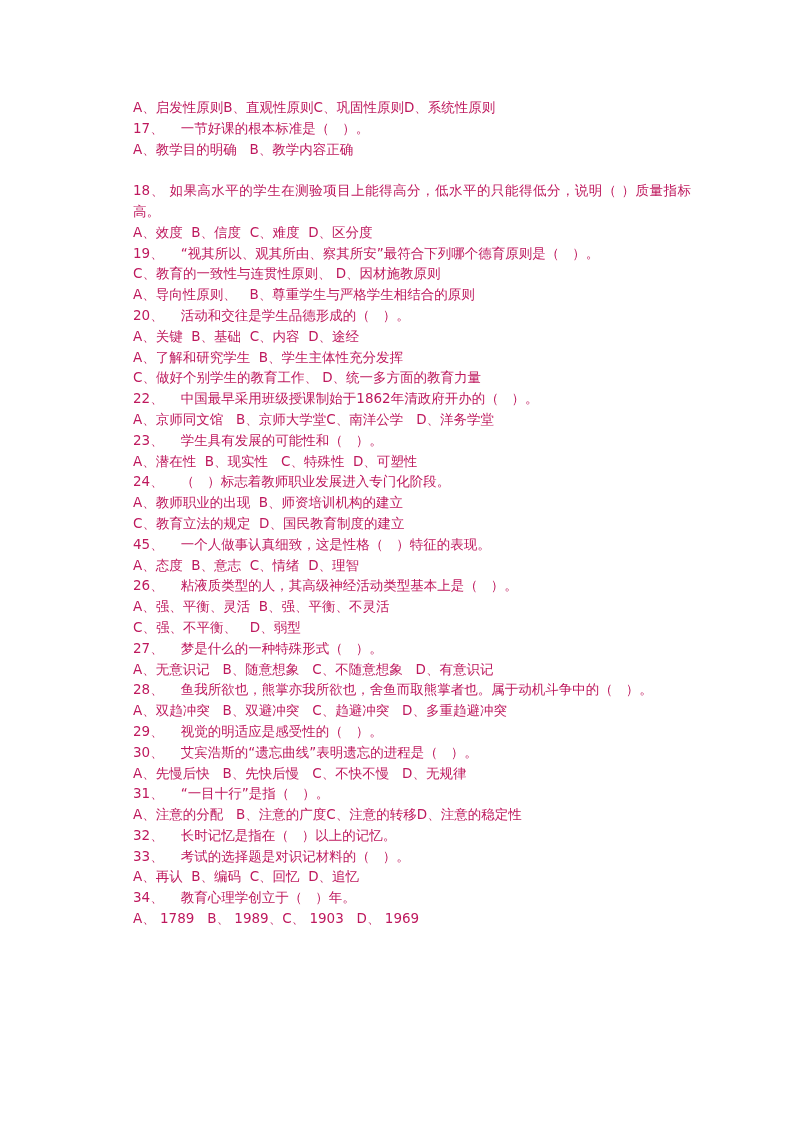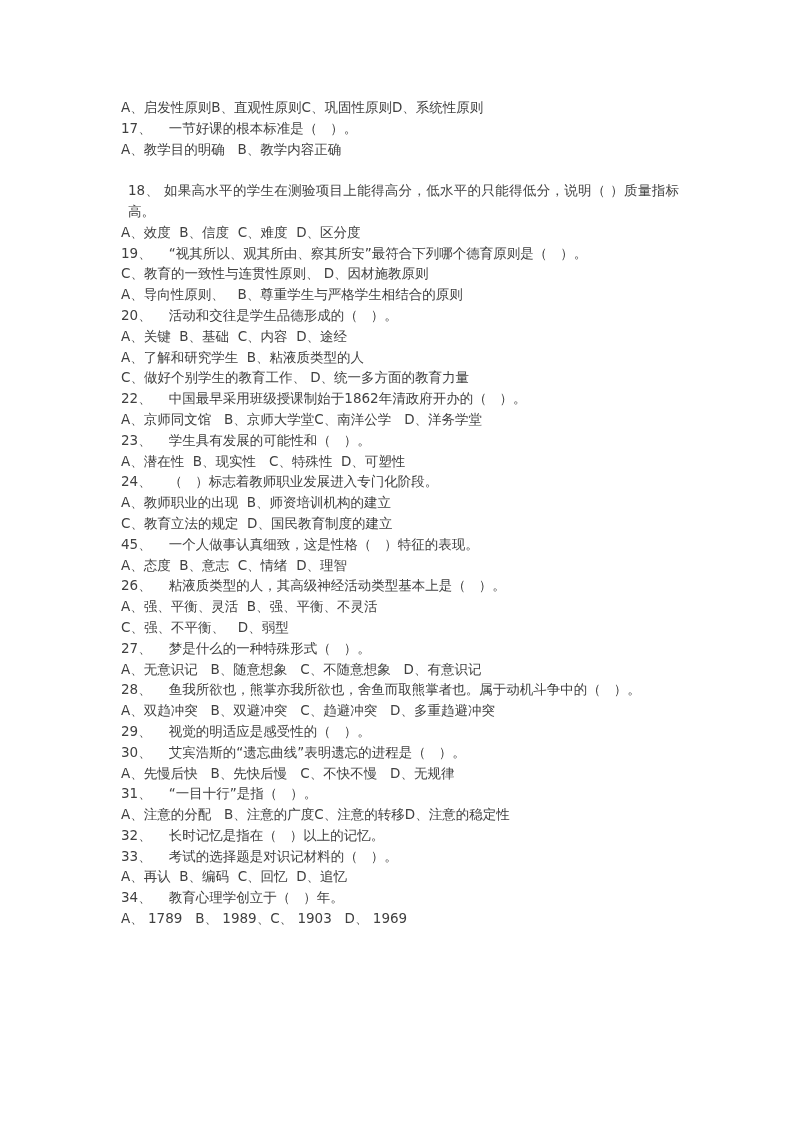--- a/index.html
+++ b/index.html
@@ -1,46 +1,46 @@
 <!DOCTYPE html>
 <html><head>
 <meta charset="utf-8">
 <style>
   html, body { margin: 0; padding: 0; background: #ffffff; }
   body { width: 794px; height: 1123px; position: relative; overflow: hidden; }
   .page {
     position: absolute;
-    left: 121px;
+    left: 133px;
     top: 97px;
     width: 558px;
     font-family: "DejaVu Sans", "Liberation Sans", sans-serif;
     font-size: 13.5px;
     line-height: 20.8px;
-    color: #404040;
+    color: #be185d;
   }
   .line { white-space: pre; height: 20.8px; }
-  .line.wrap { white-space: normal; height: auto; text-align: justify; margin-left: 7px; }
+  .line.wrap { white-space: normal; height: auto; text-align: justify; }
   .blank { height: 20.8px; }
 </style>
 </head>
 <body>
 
 <div class="page">
   <div class="line">A、启发性原则B、直观性原则C、巩固性原则D、系统性原则</div>
   <div class="line">17、    一节好课的根本标准是（   ）。</div>
   <div class="line">A、教学目的明确   B、教学内容正确</div>
   <div class="blank"></div>
   <div class="line wrap">18、    如果高水平的学生在测验项目上能得高分，低水平的只能得低分，说明（    ）质量指标高。</div>
   <div class="line">A、效度  B、信度  C、难度  D、区分度</div>
   <div class="line">19、    “视其所以、观其所由、察其所安”最符合下列哪个德育原则是（   ）。</div>
   <div class="line">C、教育的一致性与连贯性原则、 D、因材施教原则</div>
   <div class="line">A、导向性原则、   B、尊重学生与严格学生相结合的原则</div>
   <div class="line">20、    活动和交往是学生品德形成的（   ）。</div>
   <div class="line">A、关键  B、基础  C、内容  D、途经</div>
-  <div class="line">A、了解和研究学生  B、粘液质类型的人</div>
+  <div class="line">A、了解和研究学生  B、学生主体性充分发挥</div>
   <div class="line">C、做好个别学生的教育工作、 D、统一多方面的教育力量</div>
   <div class="line">22、    中国最早采用班级授课制始于1862年清政府开办的（   ）。</div>
   <div class="line">A、京师同文馆   B、京师大学堂C、南洋公学   D、洋务学堂</div>
   <div class="line">23、    学生具有发展的可能性和（   ）。</div>
   <div class="line">A、潜在性  B、现实性   C、特殊性  D、可塑性</div>
   <div class="line">24、    （   ）标志着教师职业发展进入专门化阶段。</div>
   <div class="line">A、教师职业的出现  B、师资培训机构的建立</div>
   <div class="line">C、教育立法的规定  D、国民教育制度的建立</div>
   <div class="line">45、    一个人做事认真细致，这是性格（   ）特征的表现。</div>
   <div class="line">A、态度  B、意志  C、情绪  D、理智</div>

